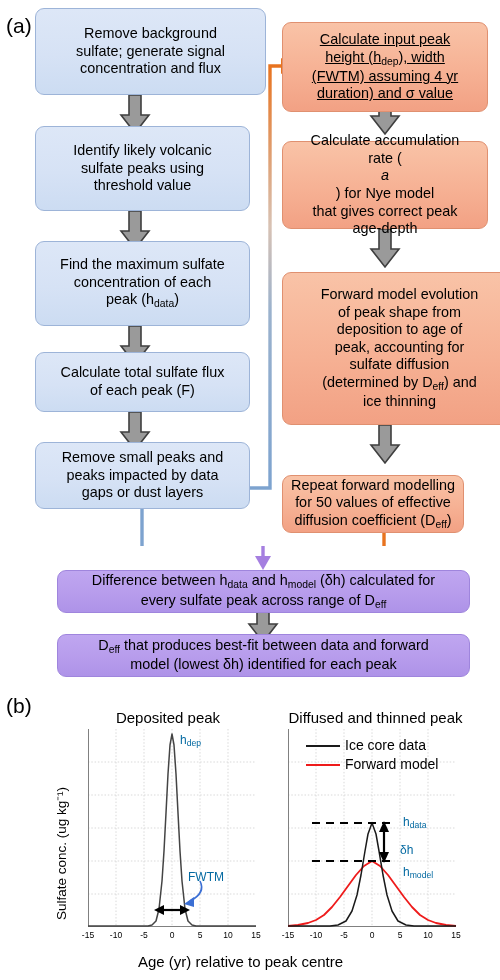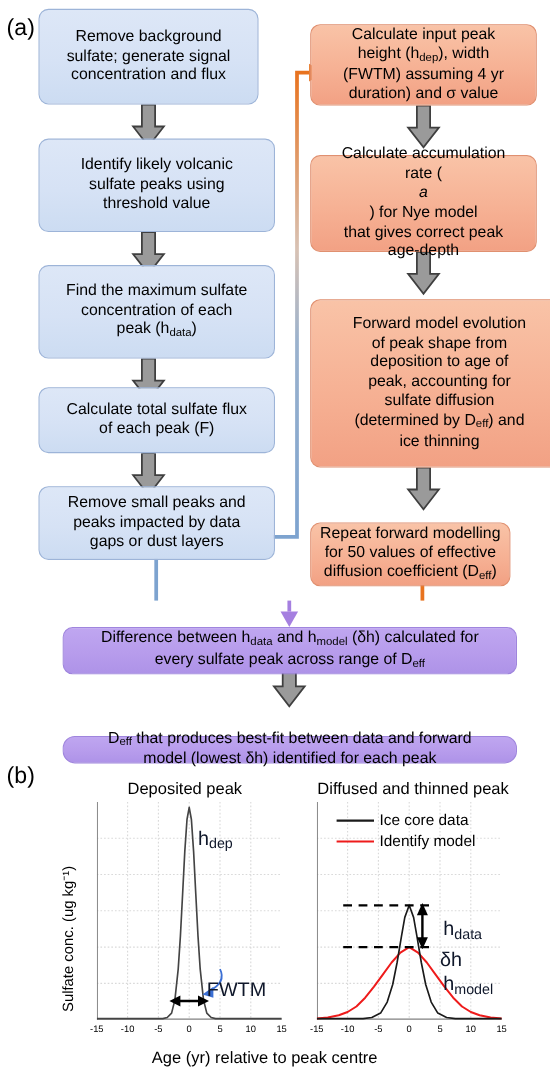--- a/index.html
+++ b/index.html
@@ -84,24 +84,23 @@
     width:24px;
   }
   .legend-text{
     position:absolute;
     font-size:14px;
     color:#000;
     white-space:nowrap;
   }
   .anno{
     position:absolute;
-    font-size:18px;
-    color:#0f172a;
+    font-size:12px;
+    color:#0369a1;
     white-space:nowrap;
-    margin-top:19px;
   }
   .anno small{font-size:0.72em;vertical-align:-0.25em;}
   svg{display:block;}
 </style>
 </head>
 <body>
 
 <div class="panel-label" style="left:6px;top:14px;">(a)</div>
 
 <svg class="conn" width="500" height="600" style="left:0;top:0;position:absolute;">
@@ -152,21 +151,21 @@
 <svg class="garrow" width="34" height="40" style="left:368px;top:229px;">
   <polygon points="11,0 23,0 23,20 31,20 17,38 3,20 11,20" fill="#9a9a9a" stroke="#3f3f3f" stroke-width="1.6"></polygon>
 </svg>
 <svg class="garrow" width="34" height="40" style="left:368px;top:425px;">
   <polygon points="11,0 23,0 23,20 31,20 17,38 3,20 11,20" fill="#9a9a9a" stroke="#3f3f3f" stroke-width="1.6"></polygon>
 </svg>
 <svg class="garrow" width="34" height="40" style="left:246px;top:604px;">
   <polygon points="11,0 23,0 23,20 31,20 17,38 3,20 11,20" fill="#9a9a9a" stroke="#3f3f3f" stroke-width="1.6"></polygon>
 </svg>
 
-<div class="fbox blue" style="left:35px;top:8px;width:200px;height:87px;">
+<div class="fbox blue" style="left:35px;top:8px;width:231px;height:87px;">
   <div>
     <span>Remove background</span>
     <span>sulfate; generate signal</span>
     <span>concentration and flux</span>
   </div>
 </div>
 
 <div class="fbox blue" style="left:35px;top:126px;width:215px;height:85px;">
   <div>
     <span>Identify likely volcanic</span>
@@ -191,21 +190,21 @@
 </div>
 
 <div class="fbox blue" style="left:35px;top:442px;width:215px;height:67px;">
   <div>
     <span>Remove small peaks and</span>
     <span>peaks impacted by data</span>
     <span>gaps or dust layers</span>
   </div>
 </div>
 
-<div class="fbox orange" style="left:282px;top:22px;width:206px;height:74px;">
+<div class="fbox orange" style="left:282px;top:22px;width:206px;height:90px;text-decoration:underline;">
   <div>
     <span>Calculate input peak</span>
     <span>height (h<sub>dep</sub>), width</span>
     <span>(FWTM) assuming 4 yr</span>
     <span>duration) and σ value</span>
   </div>
 </div>
 
 <div class="fbox orange" style="left:282px;top:141px;width:206px;height:88px;">
   <div>
@@ -236,21 +235,21 @@
   </div>
 </div>
 
 <div class="fbox purple" style="left:57px;top:570px;width:413px;height:43px;">
   <div>
     <span>Difference between h<sub>data</sub> and h<sub>model</sub> (δh) calculated for</span>
     <span>every sulfate peak across range of D<sub>eff</sub></span>
   </div>
 </div>
 
-<div class="fbox purple" style="left:57px;top:669px;width:413px;height:25px;border-radius:11px;">
+<div class="fbox purple" style="left:57px;top:634px;width:413px;height:43px;">
   <div>
     <span>D<sub>eff</sub> that produces best-fit between data and forward</span>
     <span>model (lowest δh) identified for each peak</span>
   </div>
 </div>
 
 <div class="panel-label" style="left:6px;top:694px;">(b)</div>
 
 <div class="chart-title" style="left:88px;top:709px;width:160px;">Deposited peak</div>
 <div class="chart-title" style="left:263px;top:709px;width:225px;">Diffused and thinned peak</div>
@@ -334,21 +333,21 @@
   <line x1="24" y1="94" x2="108" y2="94" stroke="#000000" stroke-width="2" stroke-dasharray="8,6"></line>
 
   <line x1="24" y1="132" x2="108" y2="132" stroke="#000000" stroke-width="2" stroke-dasharray="8,6"></line>
 
   <line x1="96" y1="99" x2="96" y2="127" stroke="#000000" stroke-width="2.2"></line>
   <polygon points="96,92  91,103 101,103" fill="#000000"></polygon>
   <polygon points="96,134 91,123 101,123" fill="#000000"></polygon>
 </svg>
 
 <div class="legend-text" style="left:345px;top:737px;">Ice core data</div>
-<div class="legend-text" style="left:345px;top:756px;">Identify model</div>
+<div class="legend-text" style="left:345px;top:756px;">Forward model</div>
 
 <div class="anno" style="left:403px;top:815px;">h<small>data</small></div>
 <div class="anno" style="left:400px;top:843px;">δh</div>
 <div class="anno" style="left:403px;top:865px;">h<small>model</small></div>
 
 <div class="tick" style="left:276px;top:930px;">-15</div>
 <div class="tick" style="left:304px;top:930px;">-10</div>
 <div class="tick" style="left:332px;top:930px;">-5</div>
 <div class="tick" style="left:360px;top:930px;">0</div>
 <div class="tick" style="left:388px;top:930px;">5</div>

